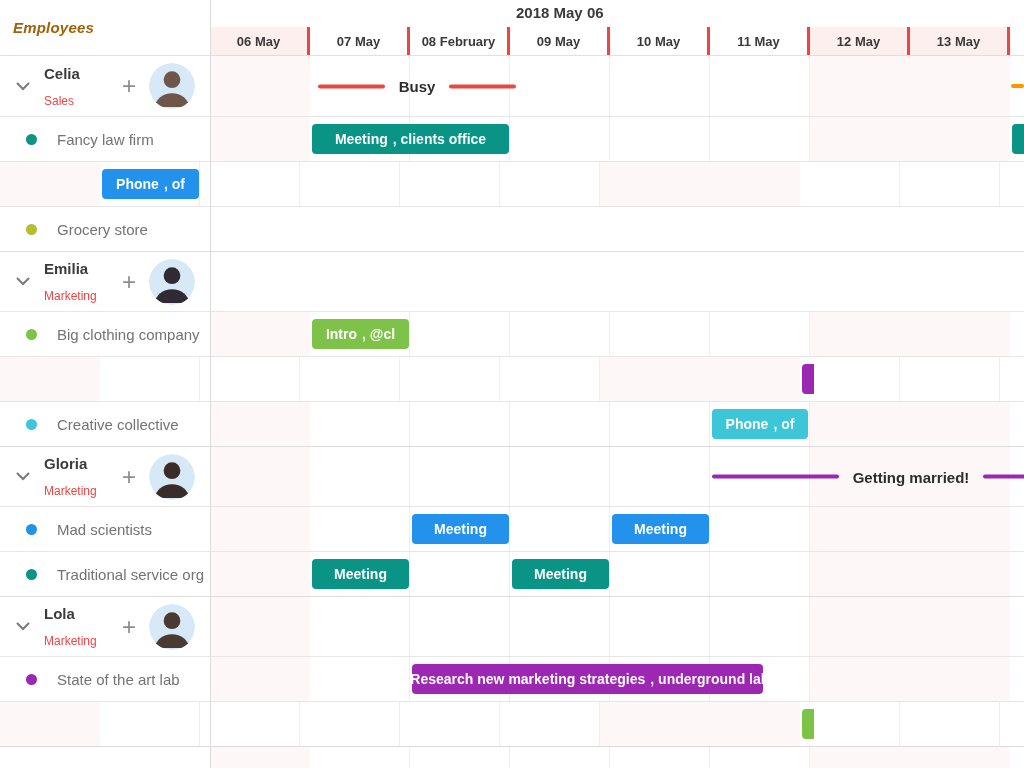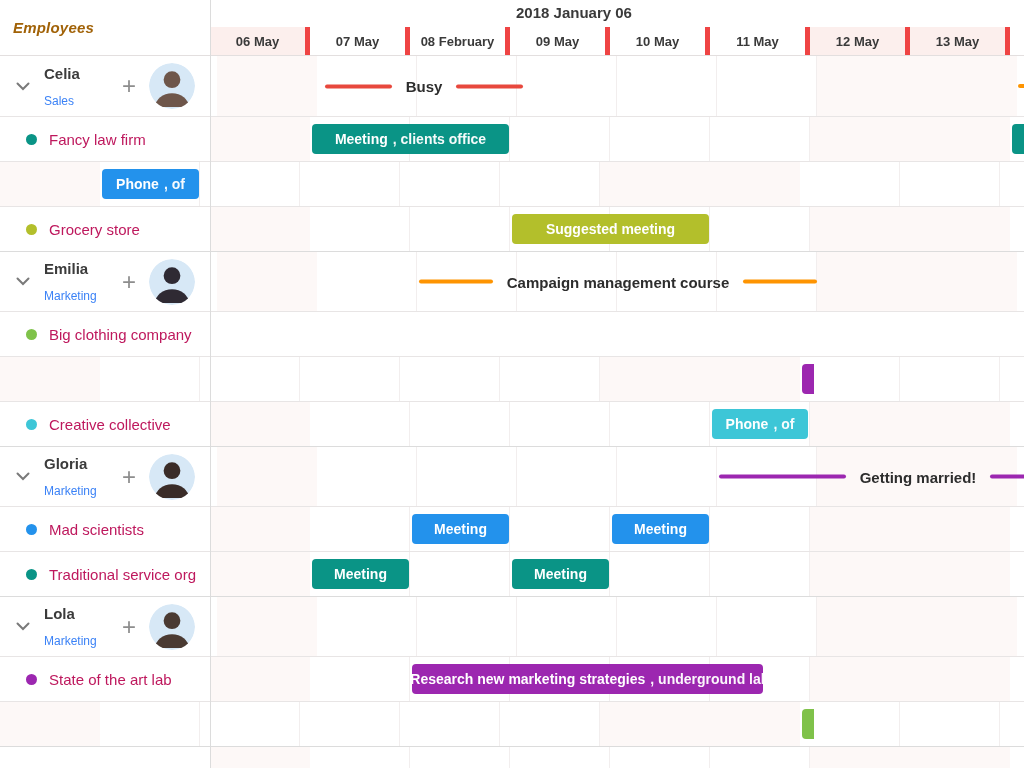--- a/index.html
+++ b/index.html
@@ -11,27 +11,27 @@
   .panel-divider { position:absolute; left:210px; top:0; bottom:0; width:1px; background:#dcdcdc; z-index:5; }
 
   
   .header-row { display:flex; height:56px; flex:0 0 56px; border-bottom:1px solid #e3dfdf; }
   .panel-header { flex:0 0 210px; display:flex; align-items:center; padding-left:13px; }
   .panel-title { font-size:15px; font-weight:700; color:#a16207; letter-spacing:.2px;font-style:italic; }
   .tl-header { flex:1 1 auto; position:relative; overflow:hidden; }
   .view-title { position:absolute; top:4px; left:306px; font-size:15px; font-weight:600; color:#3a3a3a; white-space:nowrap; }
   .date-cells { position:absolute; left:0; right:0; bottom:0; height:28px; display:flex; }
   .dcell { flex:0 0 100px; width:100px; display:flex; align-items:center; justify-content:center;
-           font-size:13px; font-weight:600; color:#3a3a3a; border-right:5px solid #ef4444; }
+           font-size:13px; font-weight:600; color:#3a3a3a; border-right:3px solid #ef4444; }
   .dcell.weekend { background:#fcefed; }
   .dcell-rest { flex:1 1 auto; }
 
   
   .row { display:flex; border-top:1px solid #e8e5e5; }
-  .row.group { height:60px; flex:0 0 60px; border-top-color:#dcdcdc;gap:7px; }
+  .row.group { height:60px; flex:0 0 60px; border-top-color:#dcdcdc; }
   .row.item  { height:45px; flex:0 0 45px; }
   .row.first { border-top:none; }
   .row.filler { flex:1 1 auto; border-top-color:#dcdcdc; }
 
   .row-left { flex:0 0 210px; width:210px; overflow:hidden; display:flex; align-items:center; background:#fff; }
   .row-right { flex:1 1 auto; position:relative; overflow:hidden;
     background-image:
       linear-gradient(#fdf8f7,#fdf8f7),
       linear-gradient(#fdf8f7,#fdf8f7),
       linear-gradient(#fdf8f7,#fdf8f7),
@@ -39,28 +39,28 @@
     background-repeat:no-repeat,no-repeat,no-repeat,repeat;
     background-size:100px 100%,100px 100%,100px 100%,auto;
     background-position:0 0,600px 0,700px 0,0 0;
   }
 
   
   .group-left { padding-left:15px; }
   .chev { display:inline-flex; width:16px; justify-content:center; cursor:pointer; }
   .g-info { margin-left:13px; width:74px; overflow:hidden; }
   .g-name { font-size:15px; font-weight:600; color:#3b3b3b; white-space:nowrap; }
-  .g-role { font-size:12px; color:#3b82f6; margin-top:12px; white-space:nowrap; }
+  .g-role { font-size:12px; color:#ef4444; margin-top:12px; white-space:nowrap; }
   .plus { font-size:24px; font-weight:300; color:#8d8d8d; line-height:20px; margin-left:4px; cursor:pointer; }
   .avatar { width:46px; height:46px; border-radius:50%; overflow:hidden; margin-left:13px; flex:0 0 46px; }
 
   
   .item-left { padding-left:26px; }
   .dot { width:11px; height:11px; border-radius:50%; flex:0 0 11px; }
-  .item-label { margin-left:12px; font-size:15px; font-weight:500; color:#be185d; white-space:nowrap; overflow:hidden; }
+  .item-label { margin-left:20px; font-size:15px; font-weight:500; color:#737373; white-space:nowrap; overflow:hidden; }
 
   
   .bar { position:absolute; top:7px; height:30px; border-radius:4px; display:flex; align-items:center; justify-content:center;
          color:#fff; font-size:14px; white-space:nowrap; overflow:hidden; padding:0 10px; cursor:pointer; }
   .bar-title { font-weight:600; }
   .bar-detail { font-weight:700; margin-left:5px; opacity:.96; }
   .bar.stub { padding:0; border-radius:4px 0 0 4px; }
 
   
   .line-appt { position:absolute; top:50%; transform:translateY(-50%); display:flex; align-items:center; cursor:pointer; }
@@ -72,21 +72,21 @@
 <body>
 
 <div class="app">
   <div class="panel-divider"></div>
 
   <div class="header-row">
     <div class="panel-header">
       <span class="panel-title">Employees</span>
     </div>
     <div class="tl-header">
-      <div class="view-title">2018 January 06</div>
+      <div class="view-title">2018 May 06</div>
       <div class="date-cells">
         <div class="dcell weekend">06 May</div>
         <div class="dcell">07 May</div>
         <div class="dcell">08 February</div>
         <div class="dcell">09 May</div>
         <div class="dcell">10 May</div>
         <div class="dcell">11 May</div>
         <div class="dcell weekend">12 May</div>
         <div class="dcell weekend">13 May</div>
         <div class="dcell-rest"></div>
@@ -143,58 +143,52 @@
         <span class="bar-detail">, of</span>
       </div>
     </div>
   </div>
 
   <div class="row item">
     <div class="row-left item-left">
       <span class="dot" style="background: rgb(179, 191, 43);"></span>
       <span class="item-label">Grocery store</span>
     </div>
-    <div class="row-right">
-      <div class="bar" style="left: 302px; width: 197px; background: rgb(179, 191, 43);">
-        <span class="bar-title">Suggested meeting</span>
-      </div>
-    </div>
   </div>
 
   <div class="row group">
     <div class="row-left group-left">
       <span class="chev">
           <svg width="14" height="9" viewBox="0 0 14 9">
             <path d="M1.5 1.5 L7 7 L12.5 1.5" stroke="#7a7a7a" stroke-width="2" fill="none" stroke-linecap="round"></path>
           </svg>
         </span>
       <div class="g-info">
         <div class="g-name">Emilia</div>
         <div class="g-role">Marketing</div>
       </div>
       <span class="plus">+</span>
       <span class="avatar"><svg viewBox="0 0 44 44" width="46" height="46">
             <circle cx="22" cy="22" r="22" fill="#d7e8f6"></circle>
             <circle cx="22" cy="16" r="8" fill="#2f2a33"></circle>
             <path d="M6 42 a16 13 0 0 1 32 0 z" fill="#2f2a33"></path>
           </svg></span>
     </div>
-    <div class="row-right">
-      <div class="line-appt" style="left:202px;width:398px">
-        <span class="seg" style="background: rgb(254, 148, 1);"></span>
-        <span class="line-label">Campaign management course</span>
-        <span class="seg" style="background: rgb(254, 148, 1);"></span>
-      </div>
-    </div>
   </div>
 
   <div class="row item">
     <div class="row-left item-left">
       <span class="dot" style="background: rgb(127, 194, 74);"></span>
       <span class="item-label">Big clothing company</span>
+    </div>
+    <div class="row-right">
+      <div class="bar" style="left: 102px; width: 97px; background: rgb(127, 194, 74);">
+        <span class="bar-title">Intro</span>
+        <span class="bar-detail">, @cl</span>
+      </div>
     </div>
   </div>
 
   <div class="row item">
     <div class="row-right">
       <div class="bar stub" style="left: 802px; width: 12px; background: rgb(156, 39, 176);"></div>
     </div>
   </div>
 
   <div class="row item">

